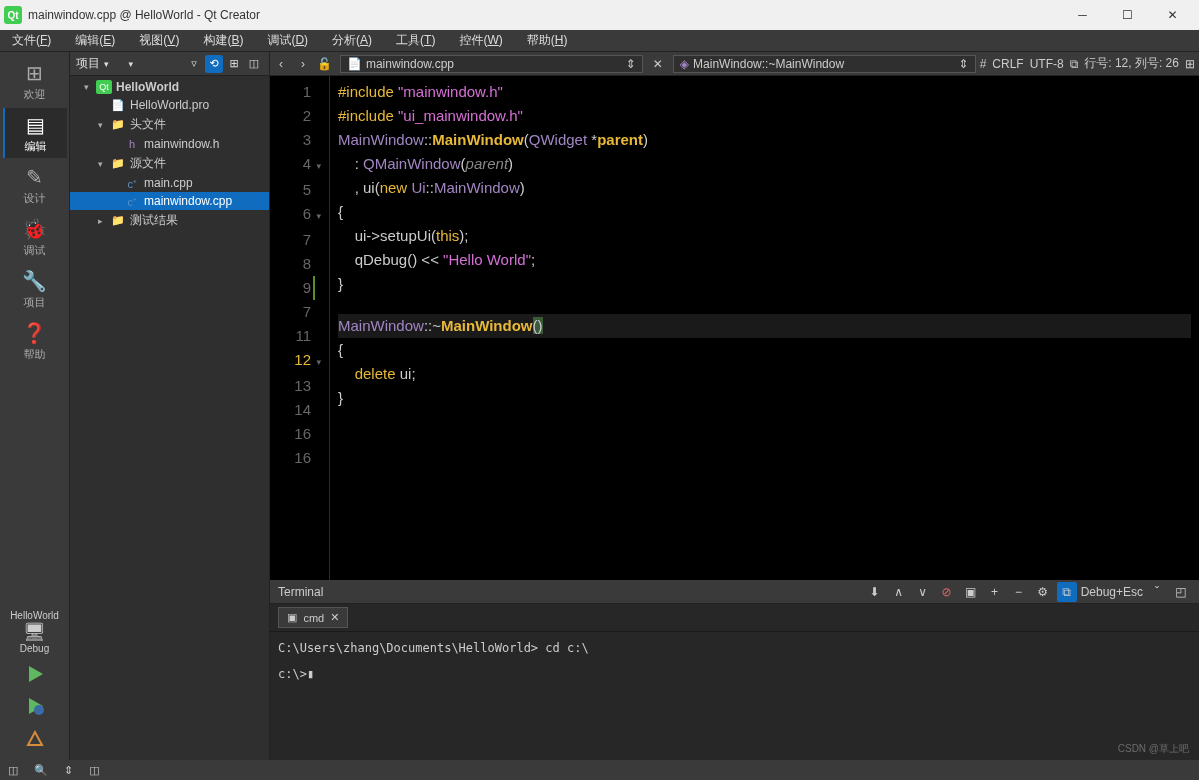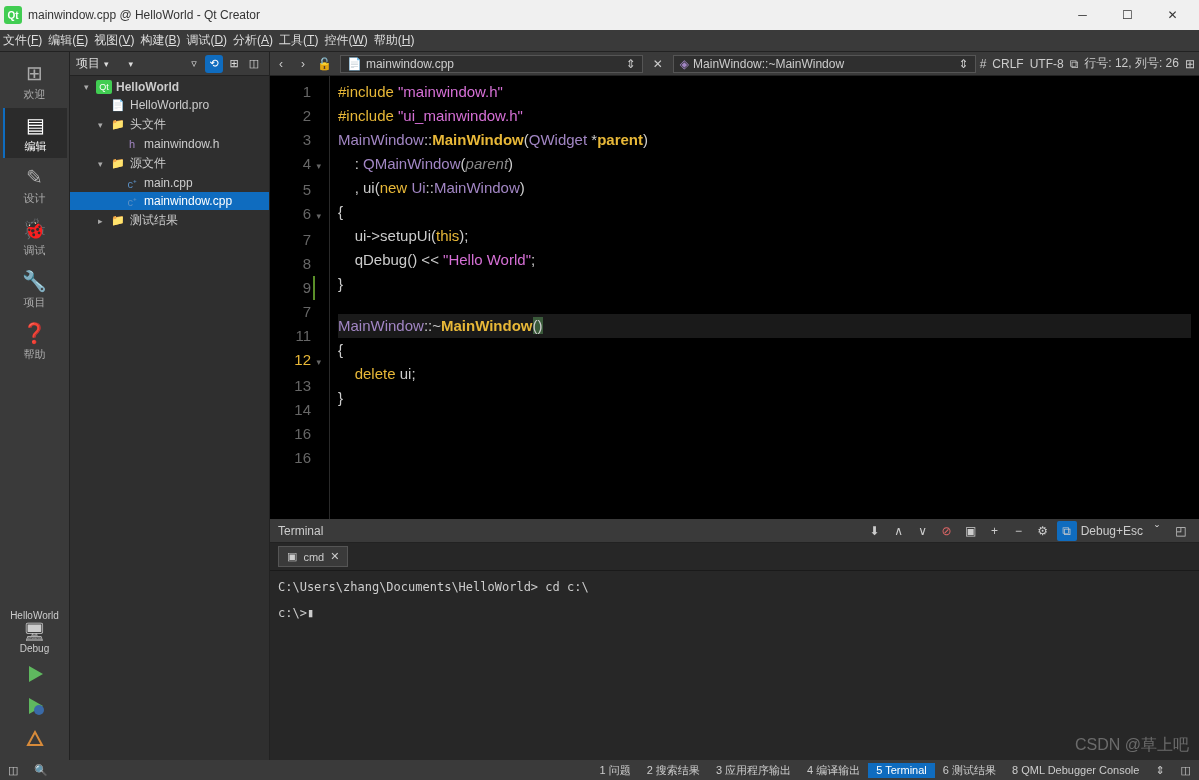--- a/index.html
+++ b/index.html
@@ -6,21 +6,21 @@
 body { background: #2b2b2b; color: #ccc; font-size: 12px; overflow: hidden; width: 1199px; height: 780px; }
 
 
 .titlebar { height: 30px; background: #f0f0f0; display: flex; align-items: center; padding: 0 4px; color: #333; position: relative; }
 .qt-logo { width: 18px; height: 18px; background: #41cd52; border-radius: 3px; margin-right: 6px; display: flex; align-items: center; justify-content: center; color: #fff; font-size: 10px; font-weight: bold; }
 .win-controls { margin-left: auto; display: flex; }
 .win-btn { width: 45px; height: 30px; display: flex; align-items: center; justify-content: center; cursor: pointer; }
 
 
 .menubar { height: 22px; background: #3a3a3a; display: flex; align-items: center; color: #ddd; border-bottom: 1px solid #222; }
-.menu-item { padding: 2px 3px; cursor: pointer; }
+.menu-item { padding: 2px 12px; cursor: pointer; }
 .menu-u { text-decoration: underline; }
 
 
 .main { display: flex; height: calc(100% - 30px - 22px - 20px); }
 
 
 .modebar { width: 70px; background: #3a3a3a; display: flex; flex-direction: column; align-items: center; padding-top: 4px; border-right: 1px solid #222; }
 .mode-btn { width: 64px; height: 50px; display: flex; flex-direction: column; align-items: center; justify-content: center; cursor: pointer; margin-bottom: 2px; color: #aaa; font-size: 11px; }
 .mode-btn.active { background: #2b2b2b; color: #fff; border-left: 2px solid #0f6cbf; }
 .mode-icon { font-size: 20px; margin-bottom: 2px; }
@@ -67,34 +67,34 @@
 .mth { color: #e8b838; font-weight: bold; } 
 .str { color: #d670d6; } 
 .param { color: #888; font-style: italic; }
 .type { color: #a286c4; }
 .op { color: #ccc; }
 .punc { color: #ccc; }
 .txt { color: #ccc; }
 .match { background: #3a5a3a; }
 
 
-.terminal-panel { height: 241px; background: #272727; display: flex; flex-direction: column; }
+.terminal-panel { height: 180px; background: #272727; display: flex; flex-direction: column; }
 .term-header { height: 24px; background: #3a3a3a; display: flex; align-items: center; padding: 0 8px; color: #ccc; border-bottom: 1px solid #222; }
 .term-tools { margin-left: auto; display: flex; gap: 4px; align-items: center; }
 .term-tool { width: 20px; height: 20px; display: flex; align-items: center; justify-content: center; cursor: pointer; }
 .term-tabs { height: 28px; display: flex; align-items: center; padding: 0 8px; background: #272727; border-bottom: 1px solid #1a1a1a; }
 .term-tab { display: flex; align-items: center; gap: 6px; padding: 3px 8px; background: #3a3a3a; border: 1px solid #555; font-size: 11px; }
 .term-body { flex: 1; padding: 10px 8px; font-family: "Consolas", monospace; font-size: 12px; color: #ccc; line-height: 13px; white-space: pre; }
 
 
 .statusbar { height: 20px; background: #3a3a3a; display: flex; align-items: center; color: #ccc; font-size: 11px; }
 .status-item { padding: 0 8px; cursor: pointer; display: flex; align-items: center; gap: 4px; }
 .status-item.active { background: #0f6cbf; color: #fff; }
 .search-box { background: #2b2b2b; color: #888; padding: 2px 6px; margin-left: 4px; min-width: 150px; }
-.watermark { position: absolute; right: 10px; bottom: 24px; color: #888; font-size: 16px; opacity: 0.7; }
+.watermark { position: absolute; right: 10px; bottom: 24px; color: #888; font-size: 10px; opacity: 0.7; }
 </style>
 </head>
 <body>
 
 <div class="titlebar">
   <div class="qt-logo">Qt</div>
   <span>mainwindow.cpp @ HelloWorld - Qt Creator</span>
   <div class="win-controls">
     <div class="win-btn">─</div>
     <div class="win-btn">☐</div>
@@ -299,26 +299,17 @@
       <div class="term-body" id="termbody">C:\Users\zhang\Documents\HelloWorld&gt; cd c:\
 
 c:\&gt;▮</div>
     </div>
   </div>
 </div>
 
 <div class="statusbar">
   <div class="status-item">◫</div>
   <div class="status-item">🔍</div>
-  <div id="status-tabs" style="display:flex;margin-left:auto">
-      <div class="status-item">1 问题</div>
-      <div class="status-item">2 搜索结果</div>
-      <div class="status-item">3 应用程序输出</div>
-      <div class="status-item">4 编译输出</div>
-      <div class="status-item active">5 Terminal</div>
-      <div class="status-item">6 测试结果</div>
-      <div class="status-item">8 QML Debugger Console</div>
-    </div>
   <div class="status-item">⇕</div>
   <div class="status-item">◫</div>
 </div>
 
 <div class="watermark">CSDN @草上吧</div>
 
 </body></html>

